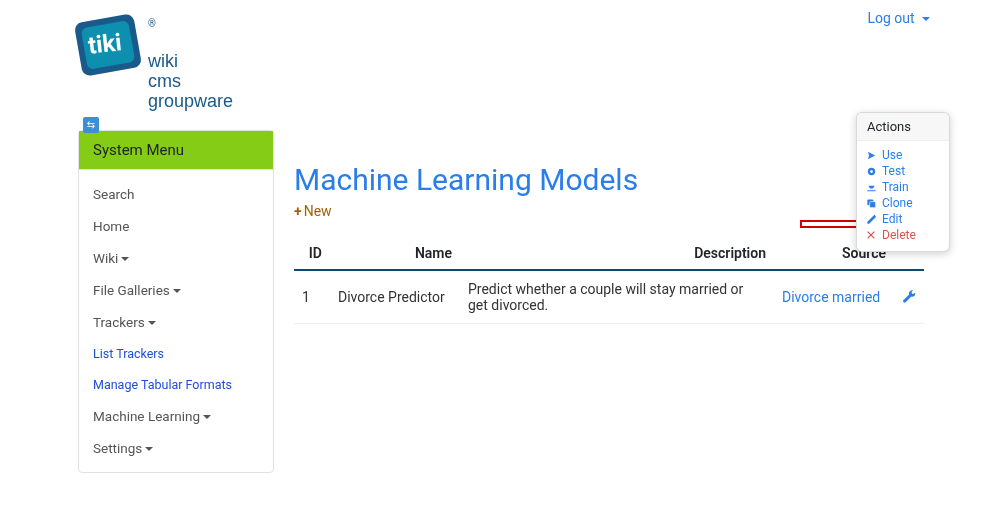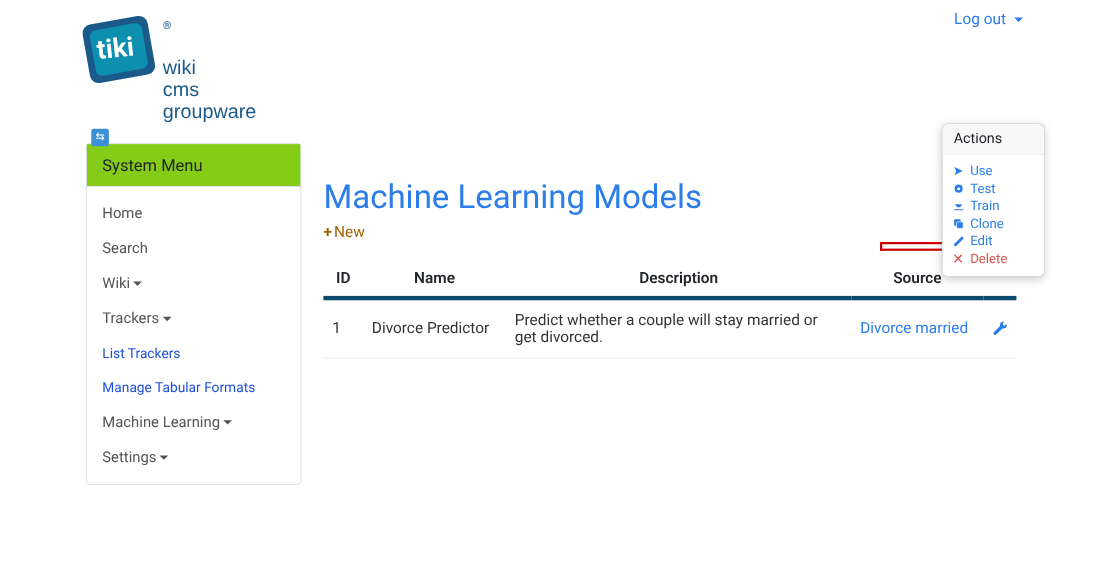--- a/index.html
+++ b/index.html
@@ -147,25 +147,25 @@
     font-size: 14px;
     cursor: pointer;
     margin-bottom: 18px;
   }
   .new-link .plus { font-weight: bold; margin-right: 2px; }
   table.models {
     width: 100%;
     border-collapse: collapse;
   }
   table.models th {
-    text-align: center;
+    text-align: right;
     font-weight: 600;
     font-size: 14px;
     padding: 8px 8px;
-    border-bottom: 4px solid #0c4a6e;
+    border-bottom: 2px solid #0c4a6e;
   }
   table.models td {
     padding: 10px 8px;
     border-bottom: 1px solid #eee;
     font-size: 14px;
     color: #333;
     vertical-align: middle;
   }
   table.models td.src a { color: #2b7de9; }
   .wrench {
@@ -264,23 +264,24 @@
     <div>wiki</div>
     <div>cms</div>
     <div>groupware</div>
   </div>
 </div>
 
 <div class="sidebar">
   <div class="sidebar-toggle">⇆</div>
   <div class="sidebar-header">System Menu</div>
   <div class="sidebar-body">
+    <div class="item"><span>Search</span></div>
     <div class="item"><span>Home</span></div>
-    <div class="item"><span>Search</span></div>
     <div class="item"><span>Wiki</span><span class="caret-d"></span></div>
+    <div class="item"><span>File Galleries</span><span class="caret-d"></span></div>
     <div class="item"><span>Trackers</span><span class="caret-d"></span></div>
     <div class="item link"><span>List Trackers</span></div>
     <div class="item link"><span>Manage Tabular Formats</span></div>
     <div class="item"><span>Machine Learning</span><span class="caret-d"></span></div>
     <div class="item"><span>Settings</span><span class="caret-d"></span></div>
   </div>
 </div>
 
 <div class="main">
   <h1 class="page-title">Machine Learning Models</h1>

